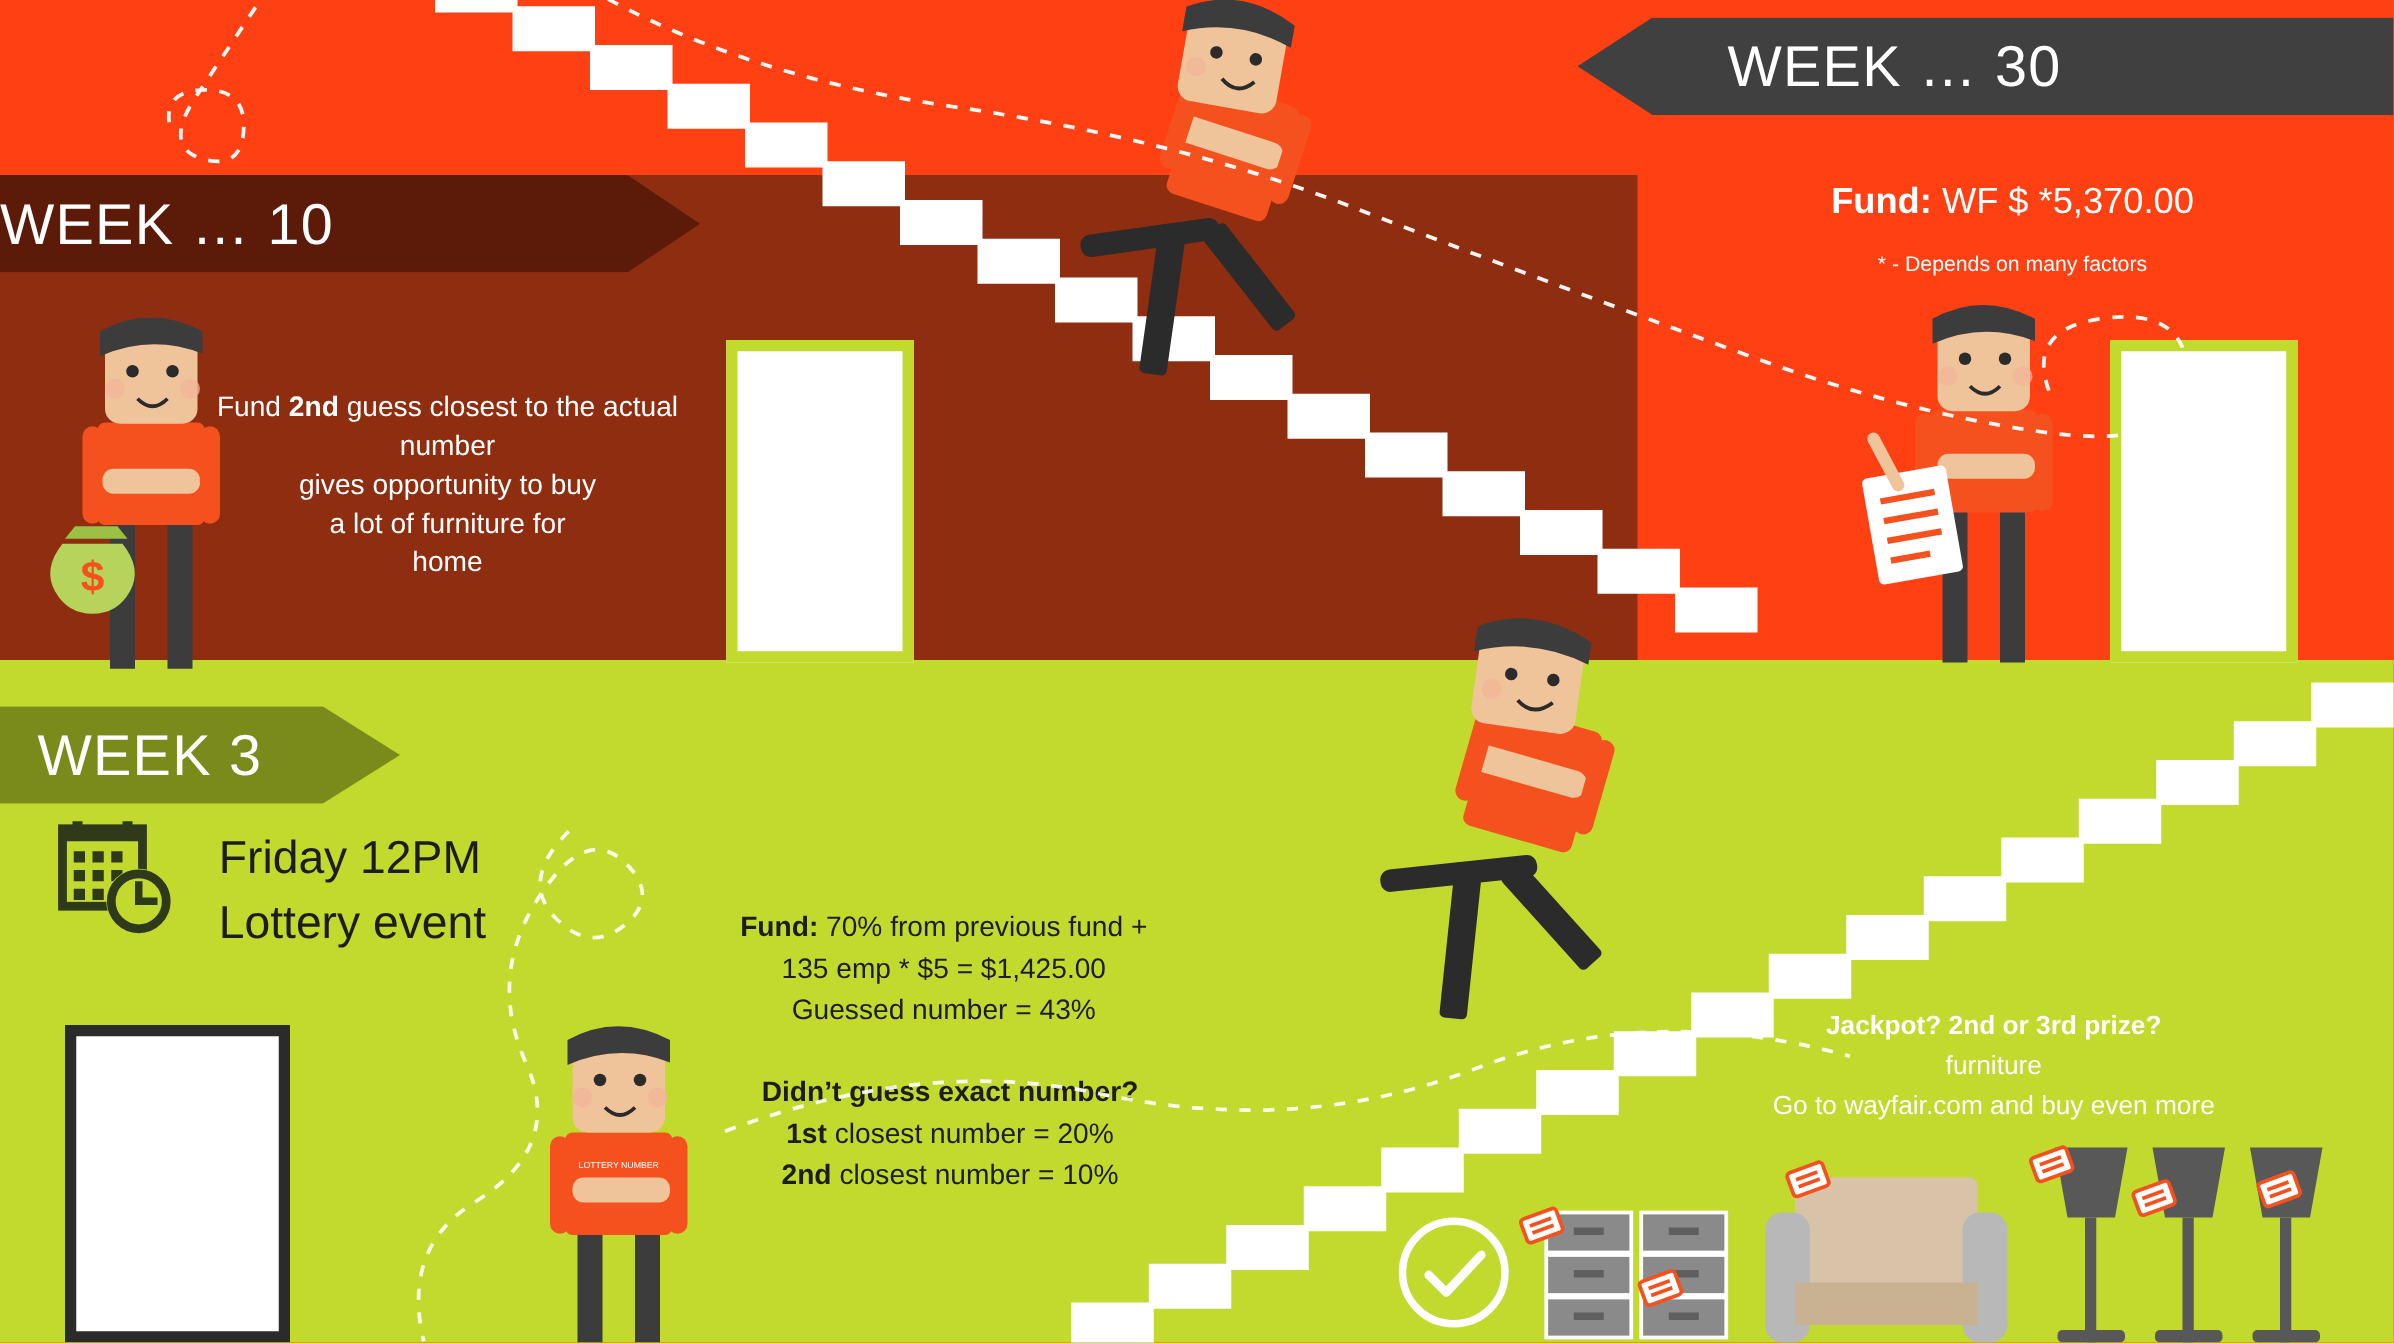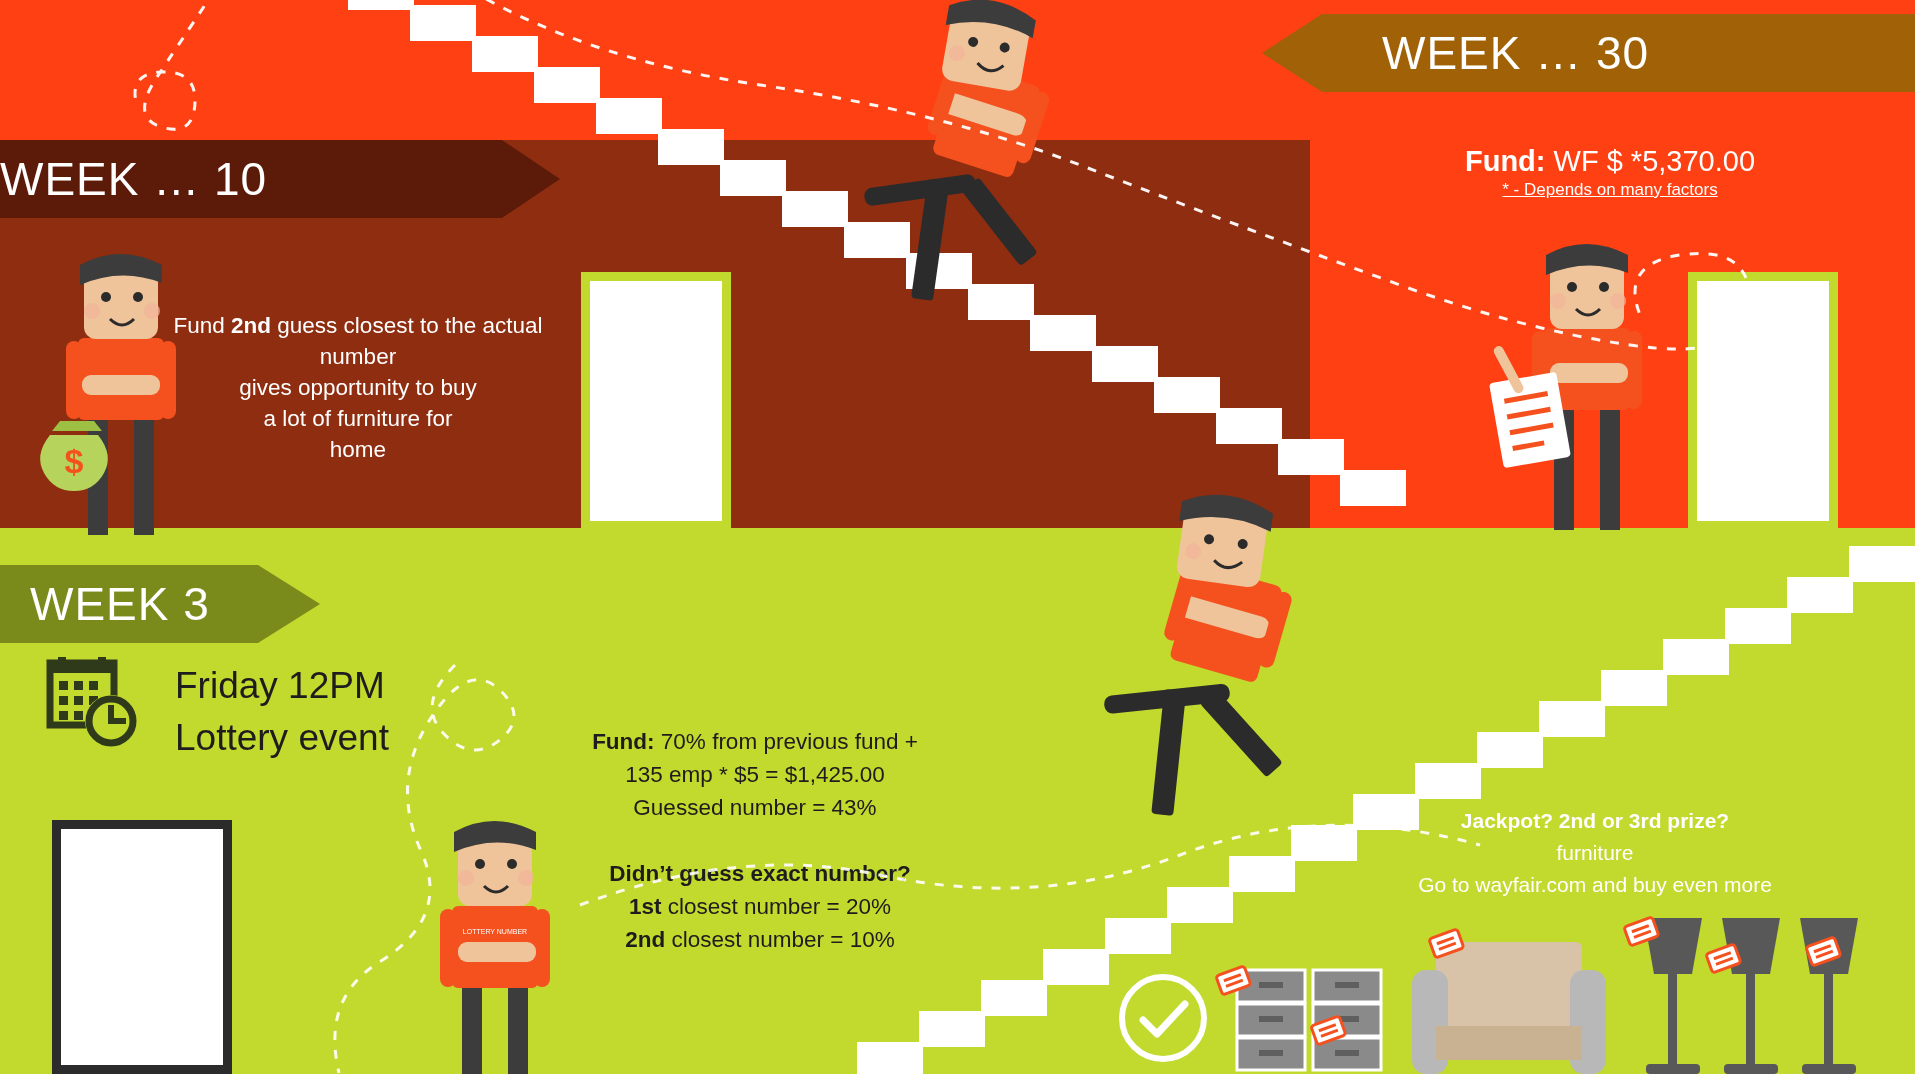--- a/index.html
+++ b/index.html
@@ -31,41 +31,41 @@
     display: flex;
     align-items: center;
     color: #ffffff;
     font-size: 46px;
     font-weight: 400;
     letter-spacing: 1px;
     white-space: nowrap;
   }
   #banner-week30 {
     left: 1262px; top: 14px; width: 653px;
-    background: #a16207;
+    background: #404040;
     padding-left: 120px;
     clip-path: polygon(60px 0, 100% 0, 100% 100%, 60px 100%, 0 50%);
   }
   #banner-week10 {
     left: 0; top: 140px; width: 560px;
     background: #5c1b09;
     clip-path: polygon(0 0, calc(100% - 58px) 0, 100% 50%, calc(100% - 58px) 100%, 0 100%);
   }
   #banner-week3 {
     left: 0; top: 565px; width: 320px;
     background: #7a8b1c;
     padding-left: 30px;
     clip-path: polygon(0 0, calc(100% - 62px) 0, 100% 50%, calc(100% - 62px) 100%, 0 100%);
   }
 
   
   #fund-block { position: absolute; left: 1330px; top: 145px; width: 560px; text-align: center; color: #fff; }
   #fund-block .main { font-size: 29px; }
   #fund-block .main b { font-weight: bold; }
-  #fund-block .note { font-size: 17px; margin-top: 2px; text-decoration: underline; }
+  #fund-block .note { font-size: 17px; margin-top: 24px; }
 
   
   #wk10-text {
     position: absolute; left: 168px; top: 310px; width: 380px;
     color: #ffffff; font-size: 22.5px; line-height: 31px; text-align: center;
   }
   #wk10-text b { font-weight: bold; }
 
   
   #wk3-event { position: absolute; left: 175px; top: 660px; color: #1d1d1d; font-size: 37px; line-height: 52px; }

